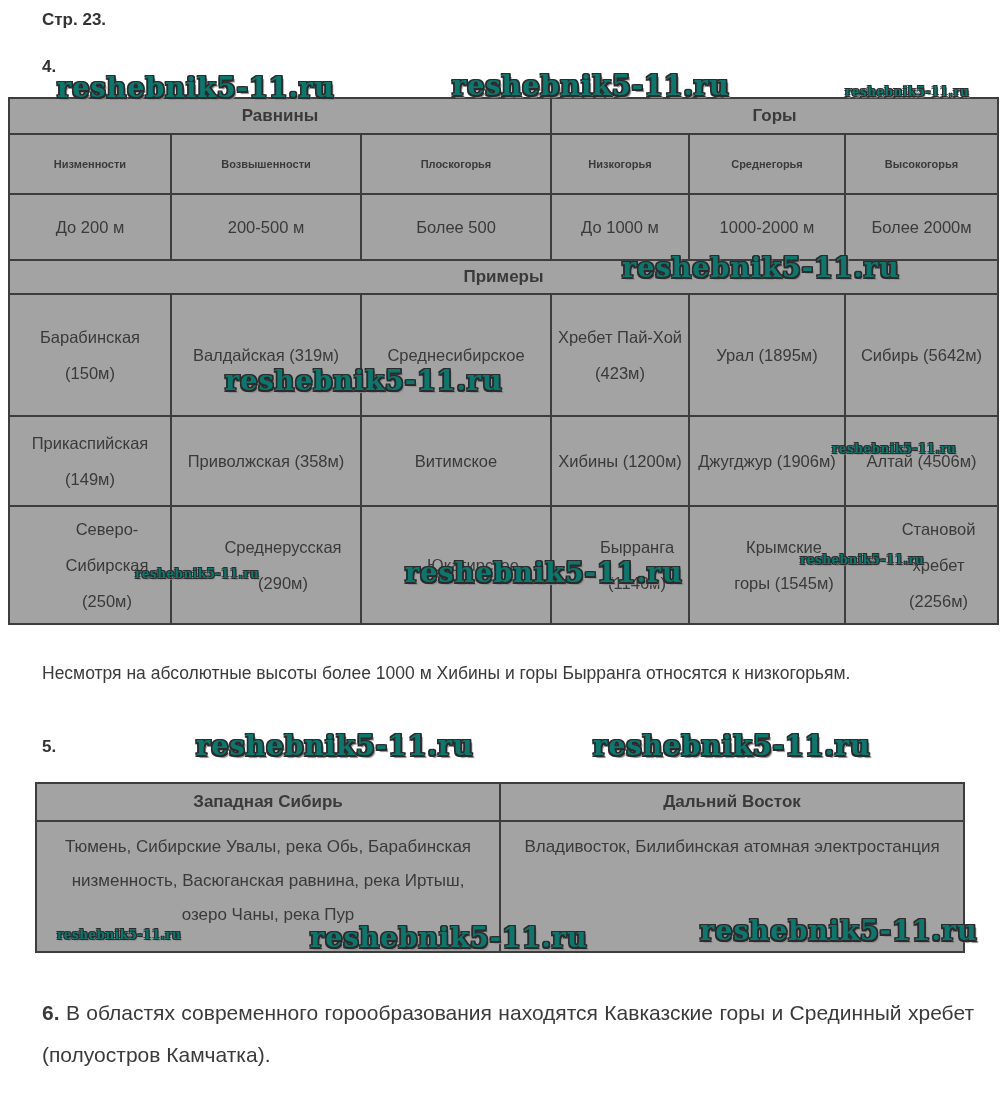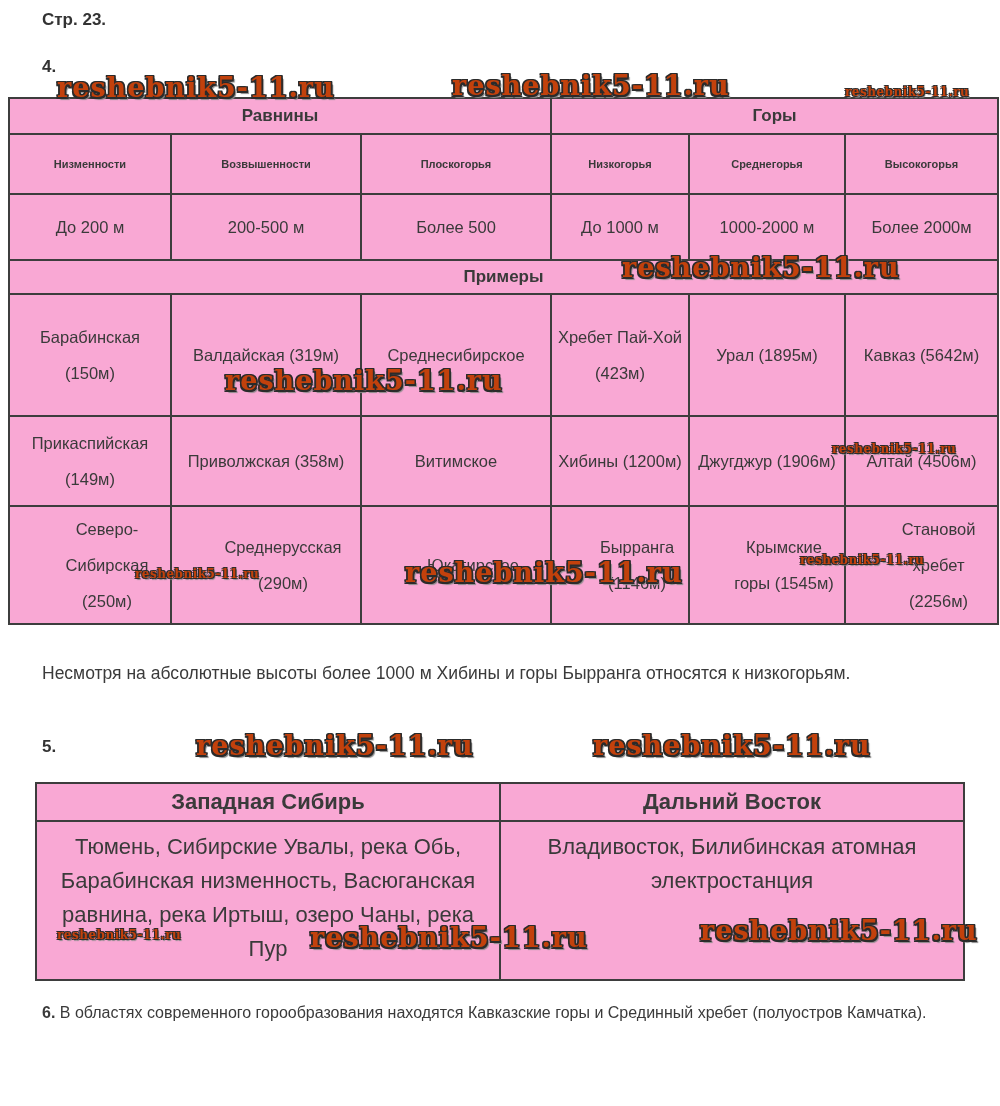--- a/index.html
+++ b/index.html
@@ -5,46 +5,46 @@
   * { margin:0; padding:0; box-sizing:border-box; }
   html,body { background:#ffffff; }
   body { font-family:"Liberation Sans", sans-serif; color:#3a3a3a; }
   .page { position:relative; width:1000px; height:1106px; background:#fff; overflow:hidden;border-radius:7px; }
 
   .b { font-weight:bold; }
 
   .pagenum { position:absolute; left:42px; top:10px; font-size:17px; font-weight:bold; color:#333; }
   .tasklabel { position:absolute; left:42px; font-size:17px; font-weight:bold; color:#333; }
 
-  table { border-collapse:collapse; background:#f9a8d4; }
+  table { border-collapse:collapse; background:#a3a3a3; }
   td { border:2px solid #3d3d3d; text-align:center; vertical-align:middle; color:#3a3a3a; }
 
   .t1 { position:absolute; left:8px; top:97px; width:989px; table-layout:fixed; }
   .t1 td { font-size:16.5px; padding:4px 4px; }
   .t1 .group-row td { height:36px; font-size:17px; }
   .t1 .head-row td { height:60px; font-size:11px; }
   .t1 .height-row td { height:66px; }
   .t1 .primery-row td { height:34px; font-size:17px; }
   .t1 .ex-row td { line-height:36px; vertical-align:middle; }
   .t1 .ex-row-1 td { height:122px; }
   .t1 .ex-row-2 td { height:90px; }
   .t1 .ex-row-3 td { height:118px;padding-left:38px; }
 
   .note { position:absolute; left:42px; top:655px; width:930px; font-size:17.5px; line-height:37px; }
 
   .t2 { position:absolute; left:35px; top:782px; width:930px; table-layout:fixed; }
-  .t2 td { font-size:22px; }
+  .t2 td { font-size:17px; }
   .t2 .head-row td { height:38px; font-weight:bold; }
   .t2 .body-row td { height:131px; vertical-align:top; padding:8px 14px 13px 14px; line-height:34px;margin-top:46px; }
 
-  .task6 { position:absolute; left:42px; top:992px; width:932px; font-size:16px; line-height:42px; text-align:justify; }
+  .task6 { position:absolute; left:42px; top:992px; width:932px; font-size:21px; line-height:42px; text-align:justify; }
 
   
   .wm { position:absolute; z-index:5; font-family:"DejaVu Serif", serif; font-weight:bold;
-        color:#c2410c; white-space:nowrap; letter-spacing:1px;
+        color:#0f766e; white-space:nowrap; letter-spacing:1px;
         text-shadow:-1.5px -1.5px 0 #2b2b2b, 1.5px -1.5px 0 #2b2b2b, -1.5px 1.5px 0 #2b2b2b,
                     1.5px 1.5px 0 #2b2b2b, 0 -1.5px 0 #2b2b2b, 0 1.5px 0 #2b2b2b,
                     -1.5px 0 0 #2b2b2b, 1.5px 0 0 #2b2b2b, 2.5px 2.5px 1px #8a8a8a; }
   .wm-lg { font-size:27px; }
   .wm-sm { font-size:12px; letter-spacing:0.5px;
         text-shadow:-1px -1px 0 #2b2b2b, 1px -1px 0 #2b2b2b, -1px 1px 0 #2b2b2b,
                     1px 1px 0 #2b2b2b, 1.5px 1.5px 1px #8a8a8a; }
 </style>
 </head>
 <body>
@@ -86,21 +86,21 @@
     </tr>
     <tr class="primery-row">
       <td colspan="6" class="b">Примеры</td>
     </tr>
     <tr class="ex-row ex-row-1">
       <td>Барабинская (150м)</td>
       <td>Валдайская (319м)</td>
       <td>Среднесибирское</td>
       <td>Хребет Пай-Хой (423м)</td>
       <td>Урал (1895м)</td>
-      <td>Кавказ (5642м)</td>
+      <td>Сибирь (5642м)</td>
     </tr>
     <tr class="ex-row ex-row-2">
       <td>Прикаспийская (149м)</td>
       <td>Приволжская (358м)</td>
       <td>Витимское</td>
       <td>Хибины (1200м)</td>
       <td>Джугджур (1906м)</td>
       <td>Алтай (4506м)</td>
     </tr>
     <tr class="ex-row ex-row-3">

